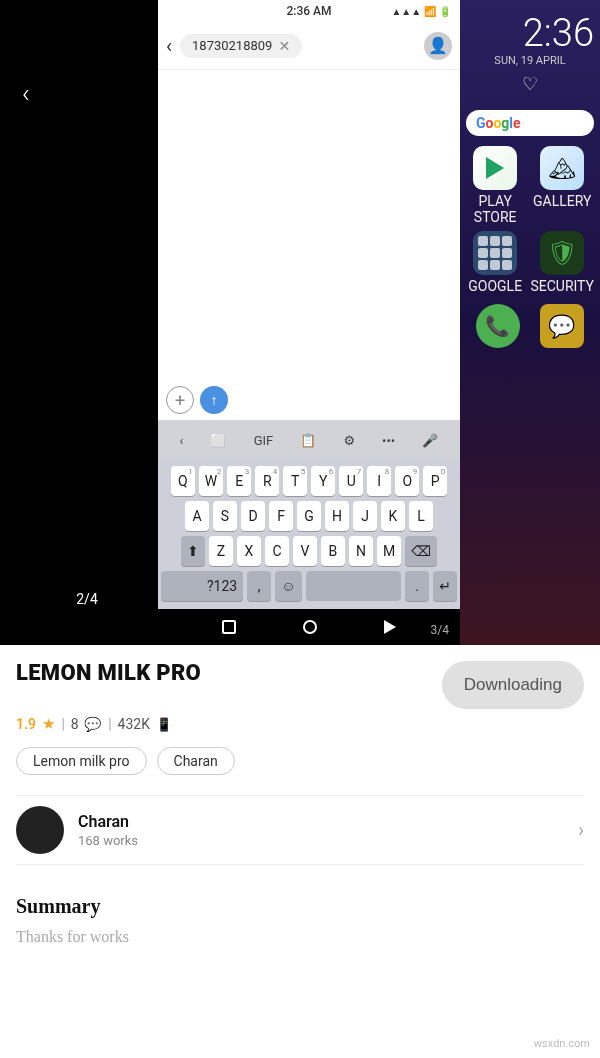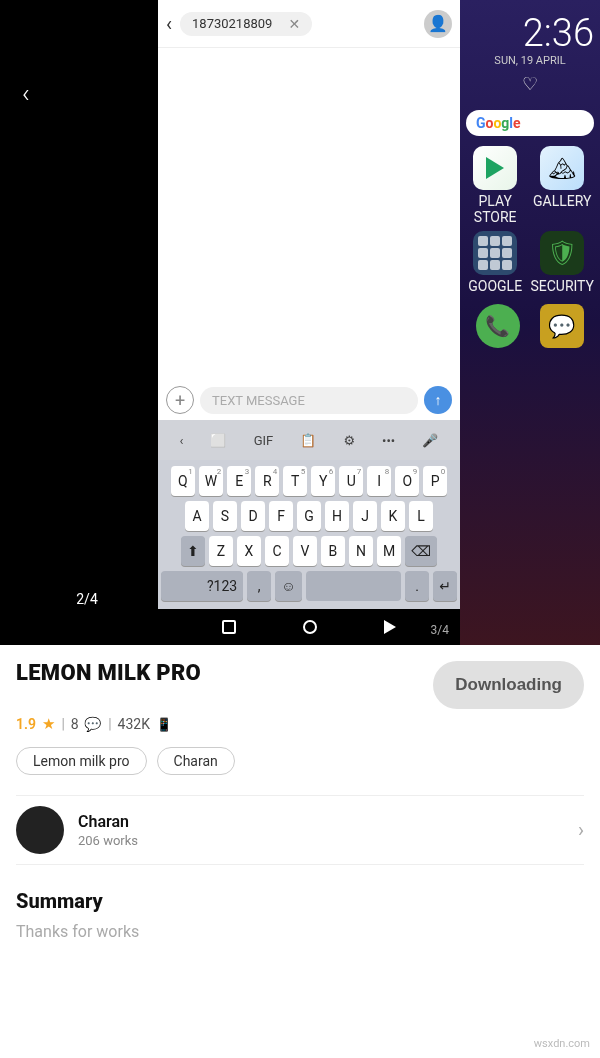--- a/index.html
+++ b/index.html
@@ -96,21 +96,21 @@
       margin-right: 8px;
     }
     .app-bar .contact-chip {
       background: #f0f0f0;
       border-radius: 20px;
       padding: 4px 12px;
       font-size: 13px;
       color: #333;
       display: flex;
       align-items: center;
-      gap: 16px;
+      gap: 6px;
     }
     .app-bar .contact-chip .chip-x {
       font-size: 14px;
       color: #888;
     }
     .app-bar .profile-icon {
       margin-left: auto;
       width: 28px;
       height: 28px;
       border-radius: 50%;
@@ -403,21 +403,21 @@
       letter-spacing: 0.3px;
       line-height: 1.1;
     }
 
     .download-btn {
       background: #e0e0e0;
       border-radius: 24px;
       padding: 14px 22px;
       font-size: 17px;
       color: #555;
-      font-weight: 700;
+      font-weight: 400;
       white-space: nowrap;
       flex-shrink: 0;
       cursor: pointer;
       border: none;
     }
 
     .rating-row {
       display: flex;
       align-items: center;
       gap: 6px;
@@ -474,21 +474,22 @@
       color: #888;
       margin-top: 2px;
     }
     .chevron-right {
       color: #aaa;
       font-size: 20px;
       margin-left: auto;
     }
 
     .summary-section {
-      margin-top: 24px;
+      margin-top: 30px;
+      font-family: Liberation Serif, serif;
     }
     .summary-title {
       font-size: 20px;
       font-weight: 800;
       color: #111;
       margin-bottom: 8px;
     }
     .summary-text {
       font-size: 16px;
       color: #aaa;
@@ -508,37 +509,44 @@
 
 <div class="screenshot-area">
 
   <div class="left-panel">
     <div class="back-arrow">‹</div>
     <div class="slide-counter">2/4</div>
   </div>
 
   <div class="center-panel">
 
+    <div class="status-bar">
+      <span class="time">2:36 AM</span>
+      <div class="status-icons">
+        <span>▲▲▲</span>
+        <span>📶</span>
+        <span>🔋</span>
+      </div>
+    </div>
 
     <div class="app-bar">
       <span class="back-btn">‹</span>
       <div class="contact-chip">
         <span>18730218809</span>
         <span class="chip-x">✕</span>
       </div>
       <div class="profile-icon">
         <span>👤</span>
       </div>
     </div>
 
     <div class="message-area"></div>
 
     <div class="input-area">
       <div class="plus-btn">+</div>
-      <div class="text-field">TEXT MESSAGE</div>
       <div class="send-btn">↑</div>
     </div>
 
     <div class="keyboard-toolbar">
       <span>‹</span>
       <span>⬜</span>
       <span>GIF</span>
       <span>📋</span>
       <span>⚙</span>
       <span>•••</span>
@@ -680,21 +688,21 @@
 
   <div class="tags-row">
     <div class="tag">Lemon milk pro</div>
     <div class="tag">Charan</div>
   </div>
 
   <div class="author-row">
     <div class="author-avatar"></div>
     <div class="author-info">
       <div class="author-name">Charan</div>
-      <div class="author-works">206 works</div>
+      <div class="author-works">168 works</div>
     </div>
     <span class="chevron-right">›</span>
   </div>
 
   <div class="summary-section">
     <div class="summary-title">Summary</div>
     <div class="summary-text">Thanks for works</div>
   </div>
 
 </div>

